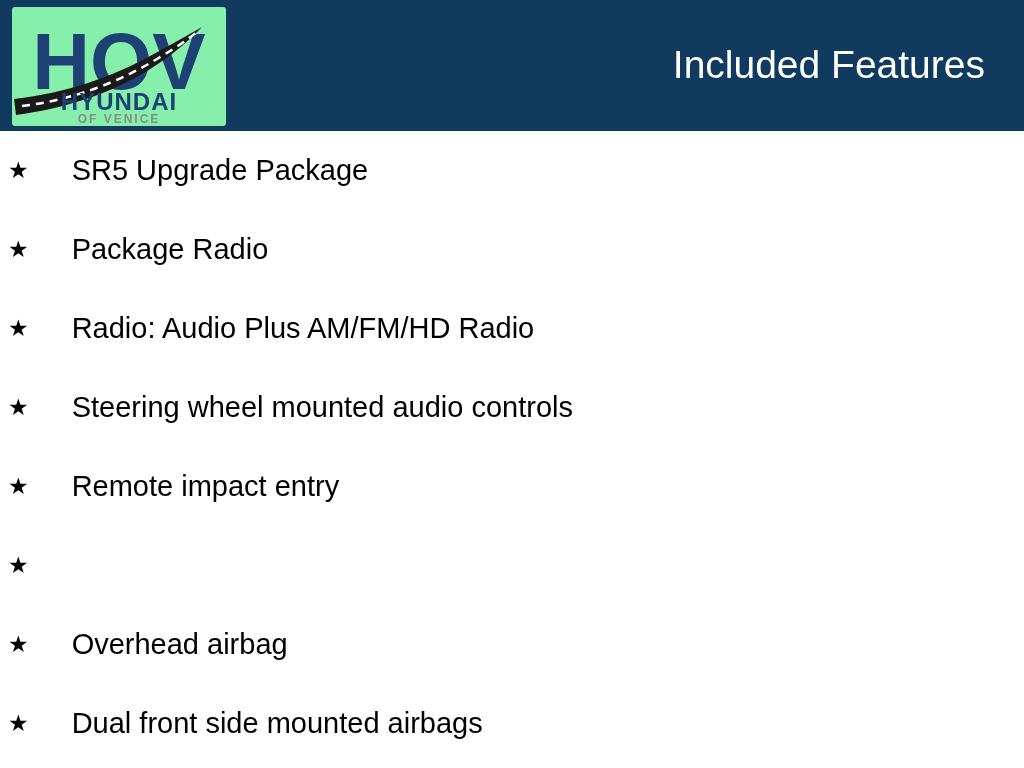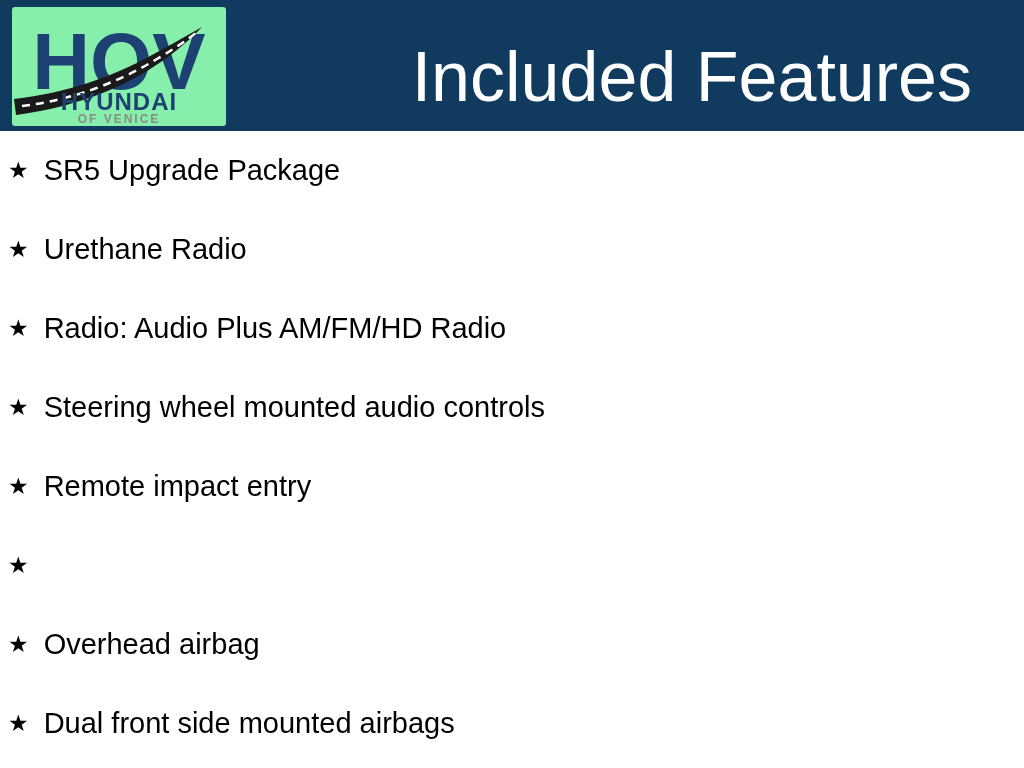--- a/index.html
+++ b/index.html
@@ -53,22 +53,22 @@
     font-weight: bold;
     font-size: 12px;
     letter-spacing: 2px;
     fill: var(--logo-gray);
   }
   .page-title {
     position: absolute;
     top: 50%;
     right: 39px;
     transform: translateY(-52%);
-    margin: 13px;
-    font-size: 70px;
+    margin: 0;
+    font-size: 39px;
     font-weight: 400;
     color: var(--title-color);
     white-space: nowrap;
   }
   .features {
     list-style: none;
     margin: 0;
     padding: 0 0 0 8px;
   }
   .feature {
@@ -81,20 +81,21 @@
     font-size: 23px;
     line-height: 1;
     margin-right: 15px;
     color: var(--text-color);
     flex: 0 0 auto;
   }
   .feature-label {
     font-size: 29px;
     line-height: 1.1;
     white-space: nowrap;
+    margin-left: 28px;
   }
 </style>
 </head>
 <body>
 
 <div class="header">
   <div class="logo-box">
     <svg viewBox="0 0 214 119" xmlns="http://www.w3.org/2000/svg">
       <text class="logo-acronym" x="107" y="82" text-anchor="middle">HOV</text>
       <path d="M2 92 C 55 86, 100 70, 140 48 C 160 37, 178 27, 190 20 C 175 36, 155 52, 135 64 C 95 88, 50 102, 4 108 Z" fill="#1a1a1a"></path>
@@ -106,21 +107,21 @@
   <h1 class="page-title">Included Features</h1>
 </div>
 
 <ul class="features">
   <li class="feature">
     <span class="star">★</span>
     <span class="feature-label">SR5 Upgrade Package</span>
   </li>
   <li class="feature">
     <span class="star">★</span>
-    <span class="feature-label">Urethane Radio</span>
+    <span class="feature-label">Package Radio</span>
   </li>
   <li class="feature">
     <span class="star">★</span>
     <span class="feature-label">Radio: Audio Plus AM/FM/HD Radio</span>
   </li>
   <li class="feature">
     <span class="star">★</span>
     <span class="feature-label">Steering wheel mounted audio controls</span>
   </li>
   <li class="feature">

